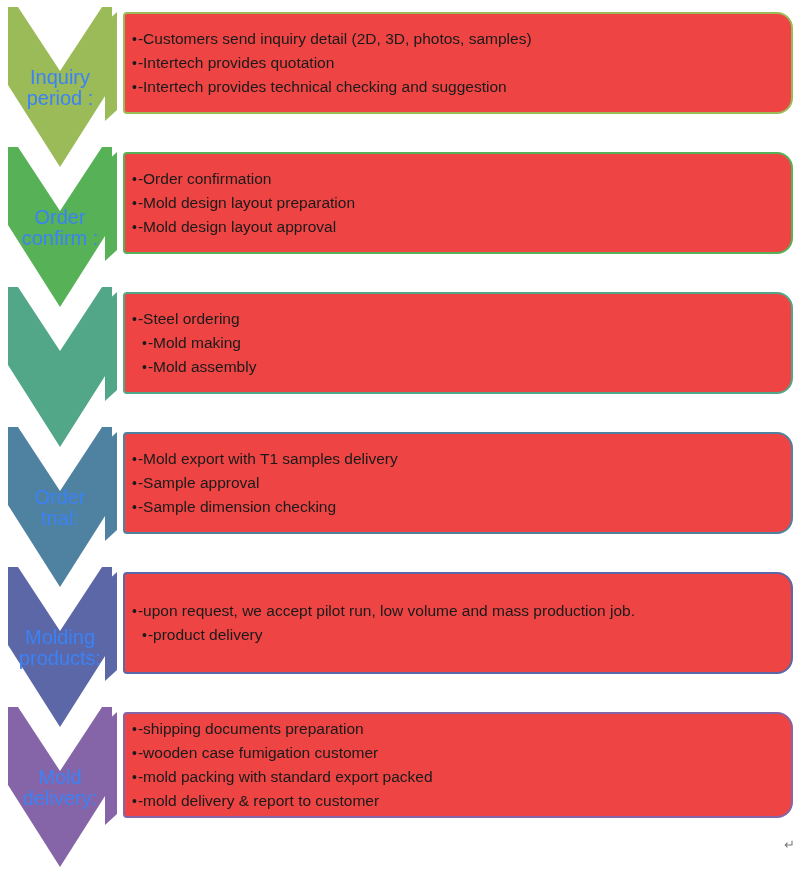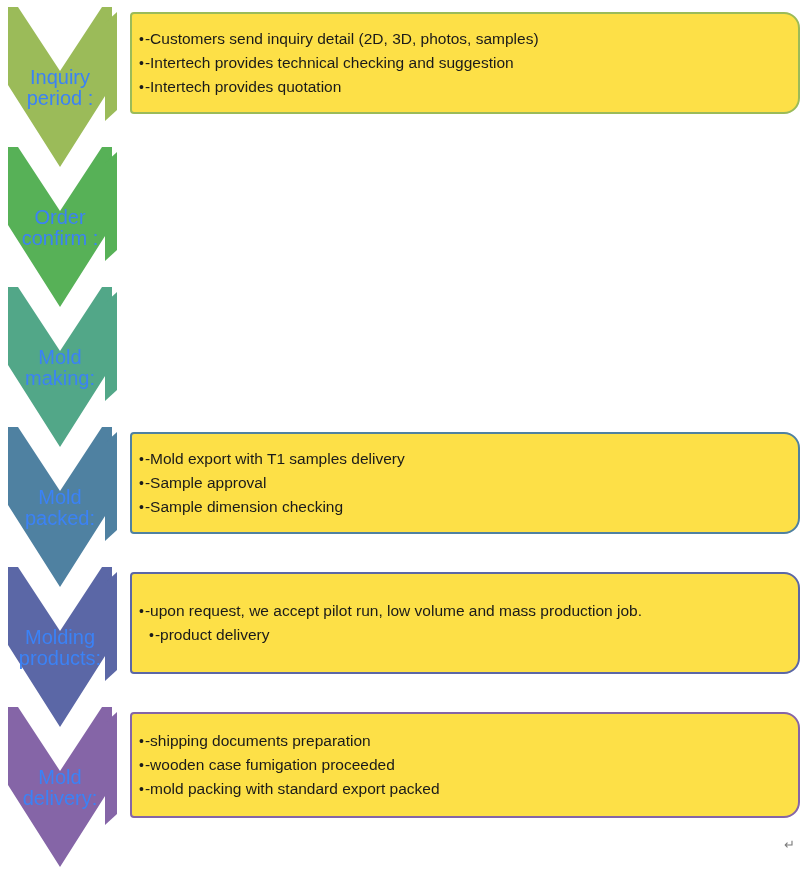--- a/index.html
+++ b/index.html
@@ -18,22 +18,22 @@
   .band{
     position:absolute;left:105px;top:12px;width:12px;height:109px;
     background:var(--accent);
     clip-path:polygon(12px 0px, 0px 11px, 0px 109px, 12px 98px);
   }
   .stage:nth-of-type(6) .band{
     height:113px;
     clip-path:polygon(12px 0px, 0px 11px, 0px 113px, 12px 102px);
   }
   .box{
-    position:absolute;left:130px;top:12px;width:666px;height:98px;
-    background:#fde047;border:2px solid var(--accent);
+    position:absolute;left:123px;top:12px;width:666px;height:98px;
+    background:#ef4444;border:2px solid var(--accent);
     border-radius:4px 16px 16px 4px;box-sizing:content-box;
   }
   .stage:nth-of-type(6) .box{height:102px;}
   .bullets{
     height:100%;display:flex;flex-direction:column;justify-content:center;
     padding-left:7px;padding-right:12px;
   }
   .bullet-line{
     font-size:15.5px;line-height:23px;color:#1a1a1a;white-space:nowrap;
   }
@@ -50,47 +50,60 @@
 
   <section class="stage" style="top: 0px; --accent: #9BBB59;">
     <svg class="chevron" viewBox="0 0 104 160" preserveAspectRatio="none">
         <polygon points="0,0 10,0 52,64 94,0 104,0 104,78 52,160 0,78"></polygon>
       </svg>
     <div class="chevron-label">Inquiry period :</div>
     <div class="band"></div>
     <div class="box">
         <div class="bullets">
           <div class="bullet-line"><span class="dot">•</span><span>-Customers send inquiry detail (2D, 3D, photos, samples)</span></div>
+          <div class="bullet-line"><span class="dot">•</span><span>-Intertech provides quotation</span></div>
           <div class="bullet-line"><span class="dot">•</span><span>-Intertech provides technical checking and suggestion</span></div>
-          <div class="bullet-line"><span class="dot">•</span><span>-Intertech provides quotation</span></div>
         </div>
       </div>
   </section>
 
   <section class="stage" style="top: 140px; --accent: #57B157;">
     <svg class="chevron" viewBox="0 0 104 160" preserveAspectRatio="none">
         <polygon points="0,0 10,0 52,64 94,0 104,0 104,78 52,160 0,78"></polygon>
       </svg>
     <div class="chevron-label">Order confirm :</div>
     <div class="band"></div>
+    <div class="box">
+        <div class="bullets">
+          <div class="bullet-line"><span class="dot">•</span><span>-Order confirmation</span></div>
+          <div class="bullet-line"><span class="dot">•</span><span>-Mold design layout preparation</span></div>
+          <div class="bullet-line"><span class="dot">•</span><span>-Mold design layout approval</span></div>
+        </div>
+      </div>
   </section>
 
   <section class="stage" style="top: 280px; --accent: #52A788;">
     <svg class="chevron" viewBox="0 0 104 160" preserveAspectRatio="none">
         <polygon points="0,0 10,0 52,64 94,0 104,0 104,78 52,160 0,78"></polygon>
       </svg>
-    <div class="chevron-label">Mold making:</div>
     <div class="band"></div>
+    <div class="box">
+        <div class="bullets">
+          <div class="bullet-line"><span class="dot">•</span><span>-Steel ordering</span></div>
+          <div class="bullet-line indent"><span class="dot">•</span><span>-Mold making</span></div>
+          <div class="bullet-line indent"><span class="dot">•</span><span>-Mold assembly</span></div>
+        </div>
+      </div>
   </section>
 
   <section class="stage" style="top: 420px; --accent: #4F81A1;">
     <svg class="chevron" viewBox="0 0 104 160" preserveAspectRatio="none">
         <polygon points="0,0 10,0 52,64 94,0 104,0 104,78 52,160 0,78"></polygon>
       </svg>
-    <div class="chevron-label">Mold packed:</div>
+    <div class="chevron-label">Order trial:</div>
     <div class="band"></div>
     <div class="box">
         <div class="bullets">
           <div class="bullet-line"><span class="dot">•</span><span>-Mold export with T1 samples delivery</span></div>
           <div class="bullet-line"><span class="dot">•</span><span>-Sample approval</span></div>
           <div class="bullet-line"><span class="dot">•</span><span>-Sample dimension checking</span></div>
         </div>
       </div>
   </section>
 
@@ -110,20 +123,21 @@
 
   <section class="stage" style="top: 700px; --accent: #8565A7;">
     <svg class="chevron" viewBox="0 0 104 160" preserveAspectRatio="none">
         <polygon points="0,0 10,0 52,64 94,0 104,0 104,78 52,160 0,78"></polygon>
       </svg>
     <div class="chevron-label">Mold delivery:</div>
     <div class="band"></div>
     <div class="box">
         <div class="bullets">
           <div class="bullet-line"><span class="dot">•</span><span>-shipping documents preparation</span></div>
-          <div class="bullet-line"><span class="dot">•</span><span>-wooden case fumigation proceeded</span></div>
+          <div class="bullet-line"><span class="dot">•</span><span>-wooden case fumigation customer</span></div>
           <div class="bullet-line"><span class="dot">•</span><span>-mold packing with standard export packed</span></div>
+          <div class="bullet-line"><span class="dot">•</span><span>-mold delivery &amp; report to customer</span></div>
         </div>
       </div>
   </section>
 
   <div id="para-mark">↵</div>
 </div>
 
 </body></html>

